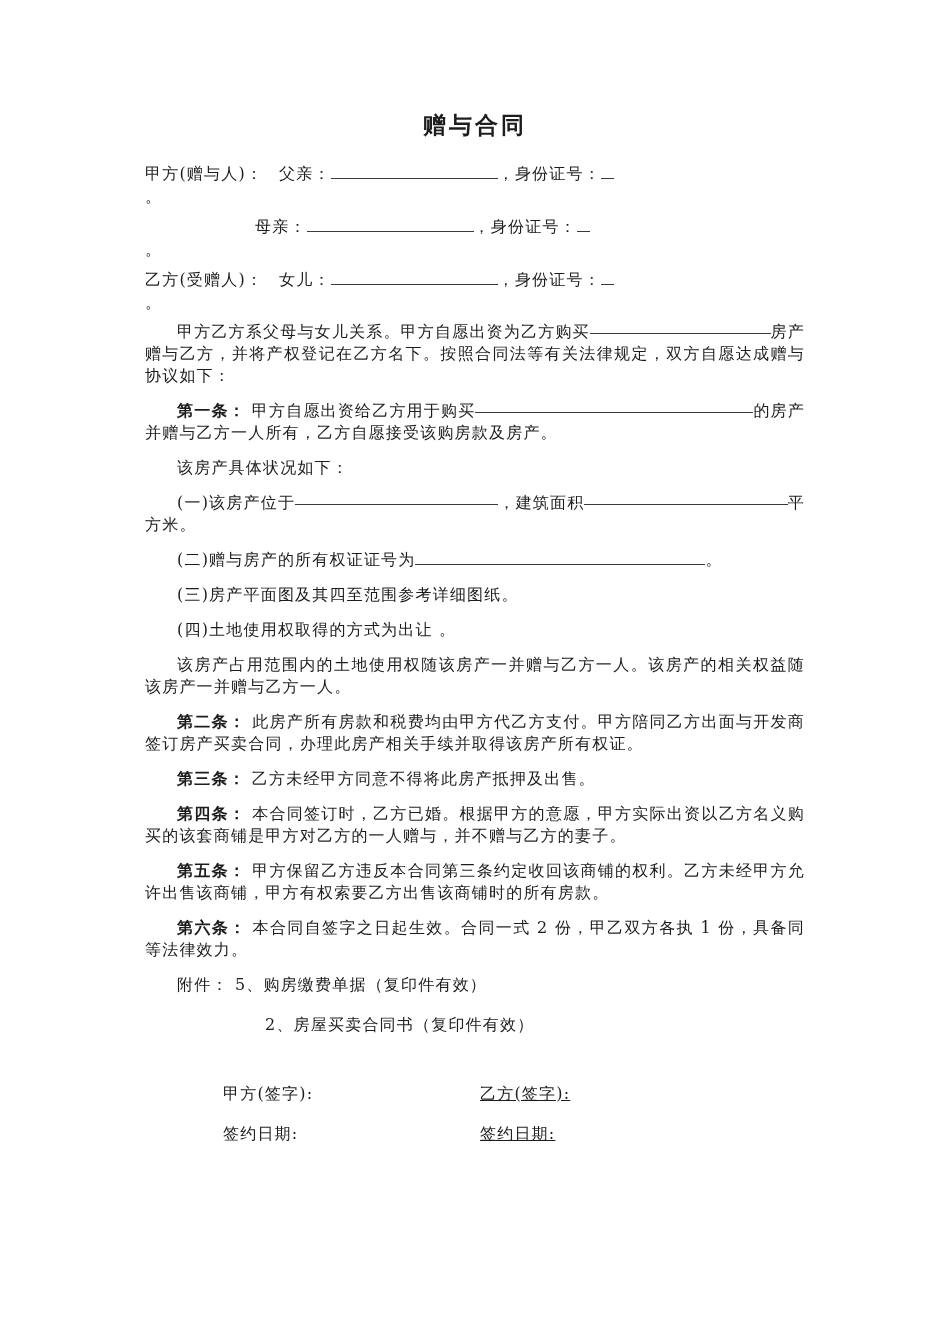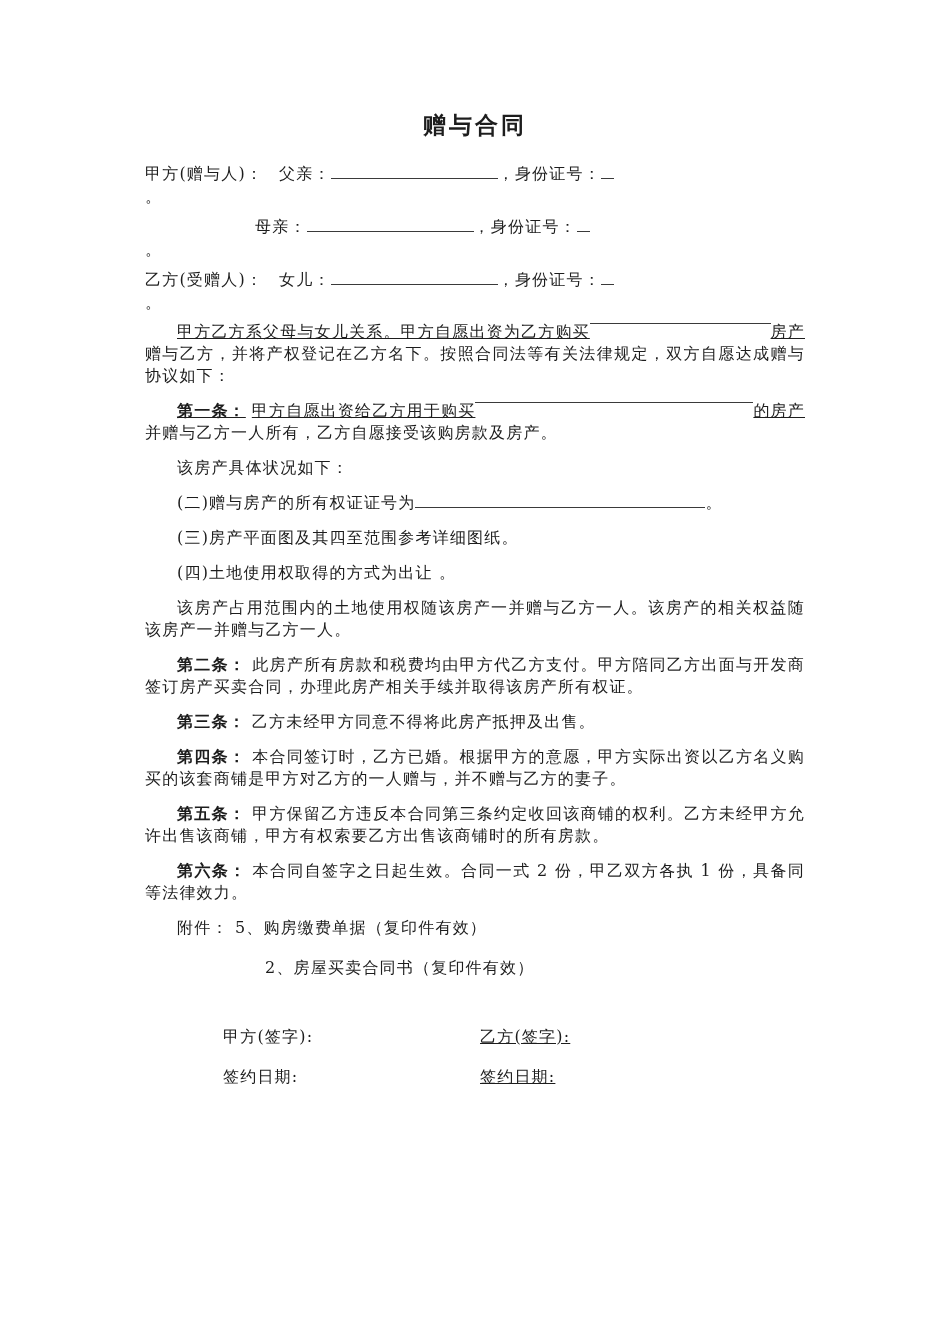--- a/index.html
+++ b/index.html
@@ -44,21 +44,21 @@
   .bl {
     display: inline-block;
     border-bottom: 1.4px solid #3a3a3a;
     height: 2px;
     vertical-align: baseline;
   }
   .w-name { width: 167px; }
   .w-id   { width: 13px; }
   .w-cert { width: 290px; }
   
-  .fline { display: flex; align-items: flex-start; line-height: 22px; text-decoration: underline; }
+  .fline { display: flex; align-items: center; line-height: 22px; }
   .fline .txt { white-space: nowrap; flex: 0 0 auto; }
   .fline .ind { flex: 0 0 32px; }
   .fline .bl { flex: 1 1 auto; }
   
   .attach1 { line-height: 22px; margin: 0 0 18px 0; padding-left: 32px; }
   .attach2 { line-height: 22px; margin: 16px 0 0 0; padding-left: 120px; }
   
   .sig-section { margin-top: 46px; }
   .sigrow { position: relative; line-height: 23px; height: 23px; margin-bottom: 17px; white-space: nowrap; }
   .sig1 { position: absolute; left: 78px; }
@@ -108,20 +108,31 @@
         <span class="txt artnum">第一条：</span>
         <span class="txt">甲方自愿出资给乙方用于购买</span>
         <span class="bl"></span>
         <span class="txt">的房产</span>
     </div>
     <div>并赠与乙方一人所有，乙方自愿接受该购房款及房产。</div>
   </div>
 
   <div class="para indent">该房产具体状况如下：</div>
 
+  <div class="para">
+    <div class="fline">
+      <span class="ind"></span>
+        <span class="txt">(一)该房产位于</span>
+        <span class="bl"></span>
+        <span class="txt">，建筑面积</span>
+        <span class="bl"></span>
+        <span class="txt">平</span>
+    </div>
+    <div>方米。</div>
+  </div>
 
   <div class="para indent">
     <span>(二)赠与房产的所有权证证号为</span><span class="bl w-cert"></span><span>。</span>
   </div>
 
   <div class="para indent">(三)房产平面图及其四至范围参考详细图纸。</div>
 
   <div class="para indent">(四)土地使用权取得的方式为出让 。</div>
 
   <div class="para indent">该房产占用范围内的土地使用权随该房产一并赠与乙方一人。该房产的相关权益随该房产一并赠与乙方一人。</div>

